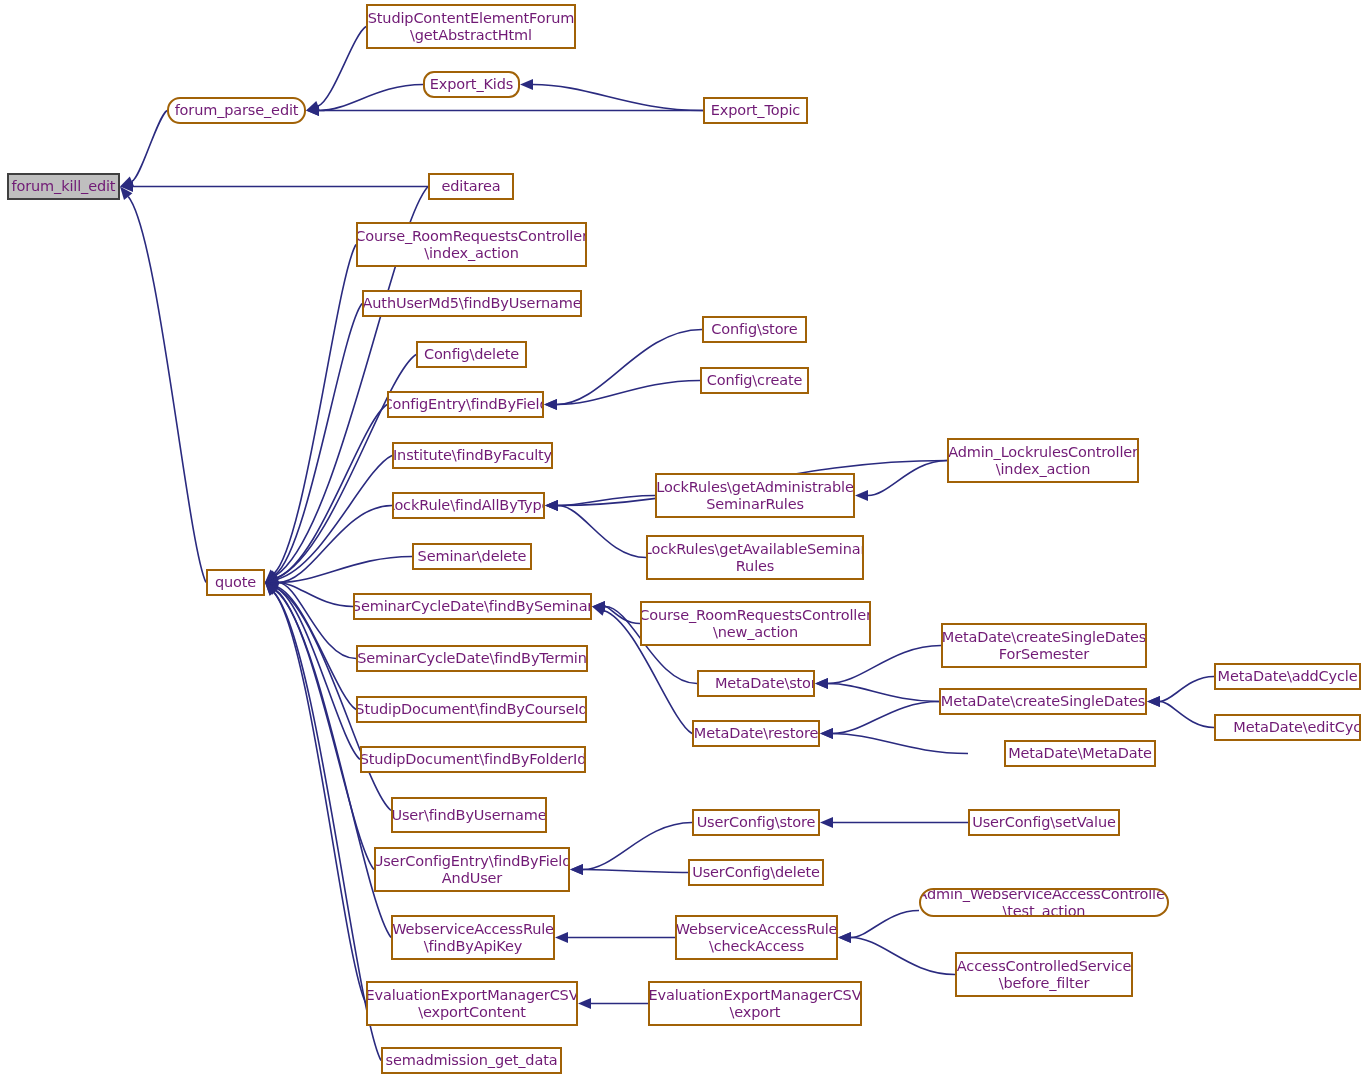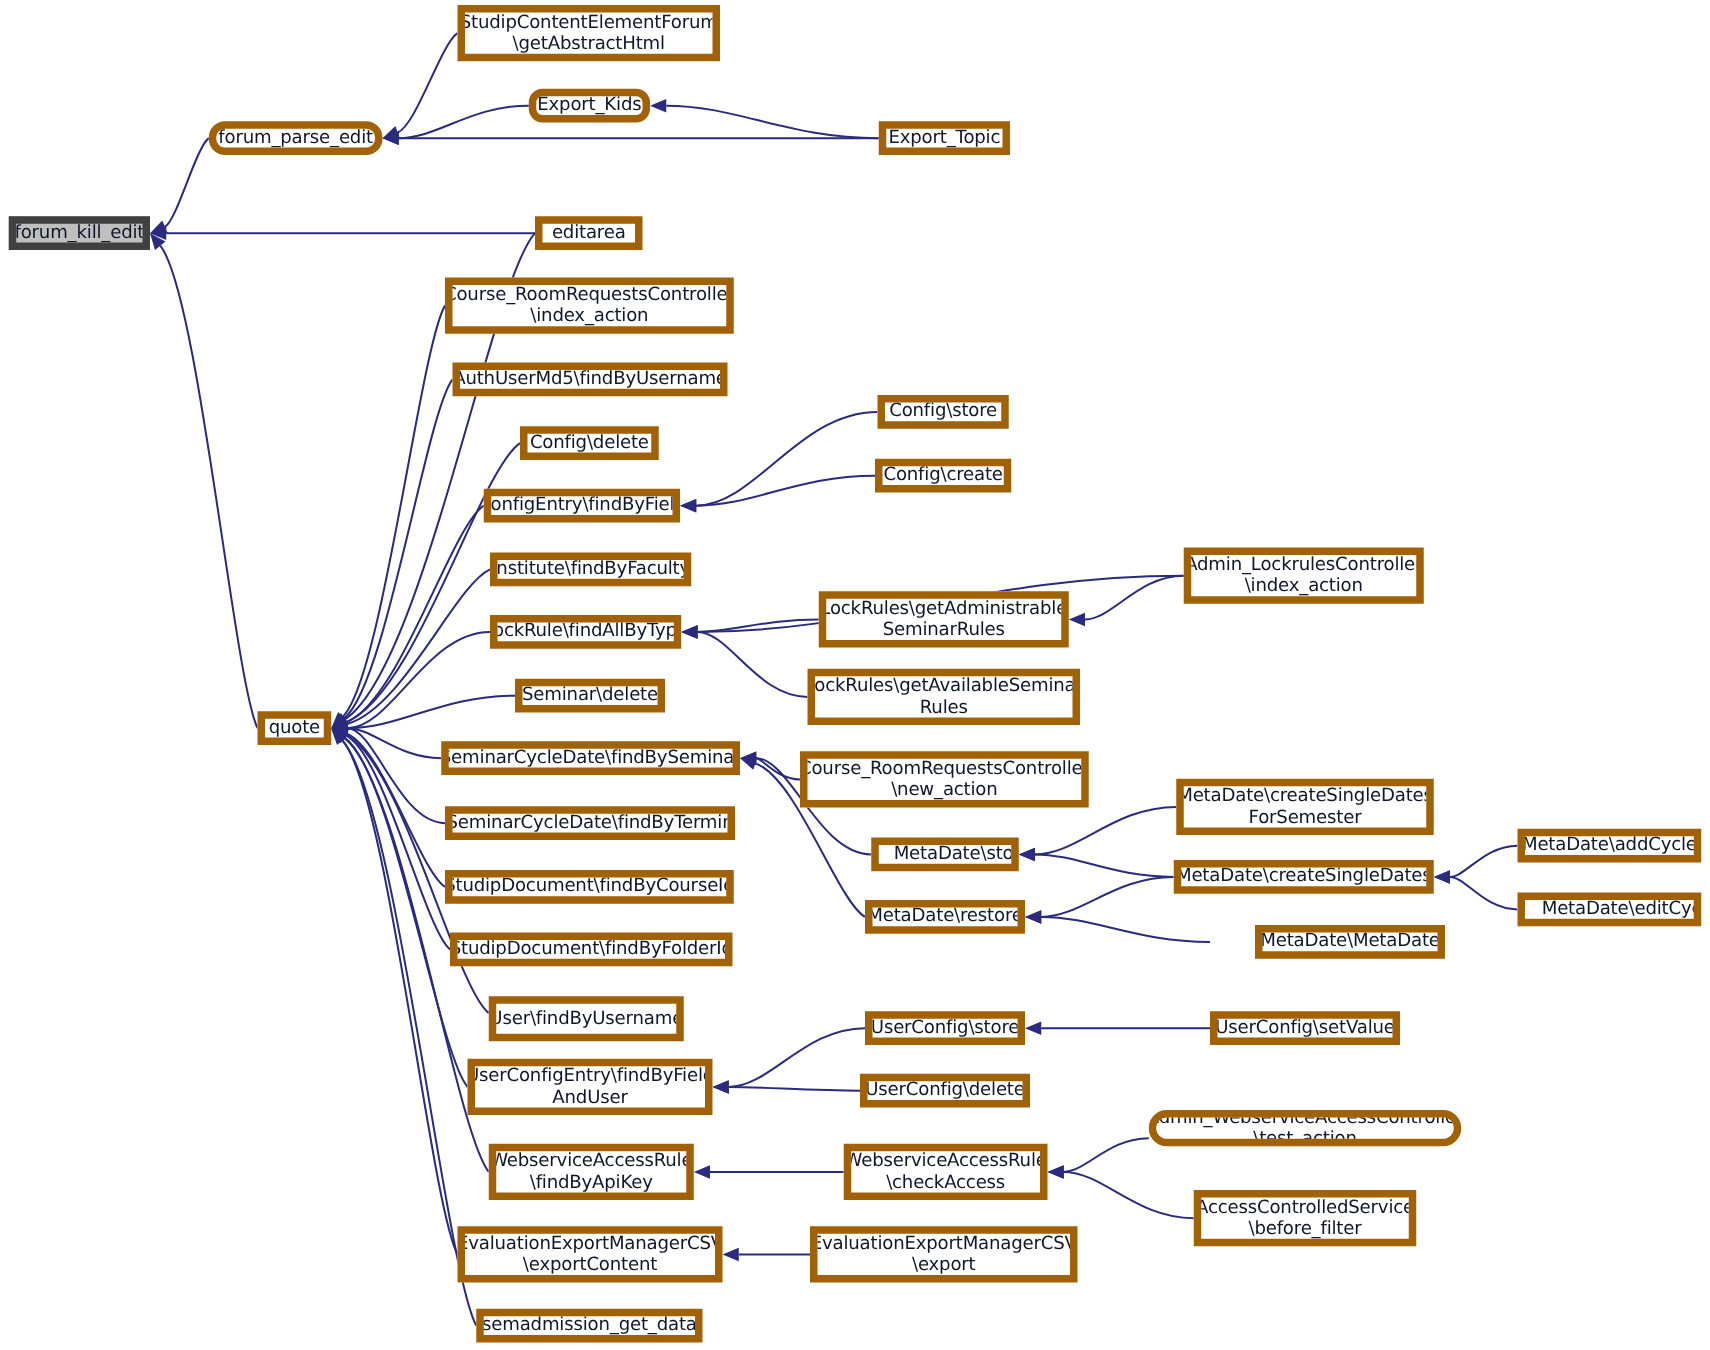--- a/index.html
+++ b/index.html
@@ -1,21 +1,21 @@
 <!DOCTYPE html>
 <html><head>
 <meta charset="utf-8">
 <style>
   html,body{margin:0;padding:0;background:#ffffff;}
   #canvas{position:relative;width:1368px;height:1080px;background:#ffffff;
           font-family:"DejaVu Sans","Liberation Sans",sans-serif;}
   svg.edges{position:absolute;left:0;top:0;width:1368px;height:1080px;}
-  .node{position:absolute;box-sizing:border-box;border:6px solid #a16207;
+  .node{position:absolute;box-sizing:border-box;border:2px solid #a16207;
         background:#ffffff;display:flex;align-items:center;justify-content:center;
-        text-align:center;color:#0f172a;font-size:14.5px;line-height:1.12;
+        text-align:center;color:#701a75;font-size:14.5px;line-height:1.12;
         letter-spacing:-0.15px;white-space:pre-line;overflow:hidden;}
   .node.hl{background:#bfbfbf;border-color:#404040;}
 </style>
 </head>
 <body>
 
 <div id="canvas">
   <svg class="edges" id="edge-layer" viewBox="0 0 1368 1080" xmlns="http://www.w3.org/2000/svg">
       <path d="M 167 110.5 C 156.66 118.1, 141.15 177.38, 131.9374701550984 181.35249513879444" fill="none" stroke="#2a2a7f" stroke-width="1.6"></path>
       <polygon points="120,186.5 129.79927582813608,176.39385368975357 134.07566448206072,186.3111365878353" fill="#2a2a7f"></polygon>

